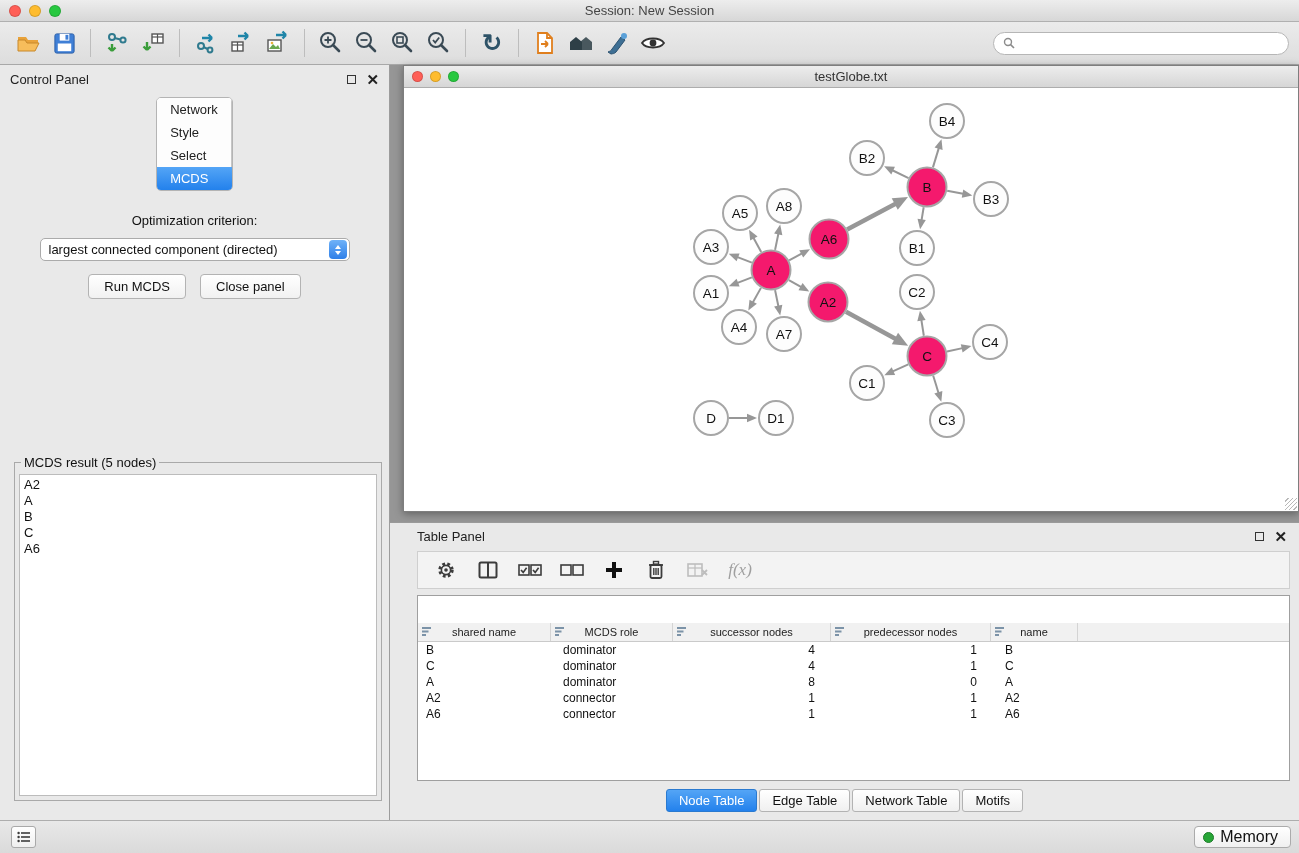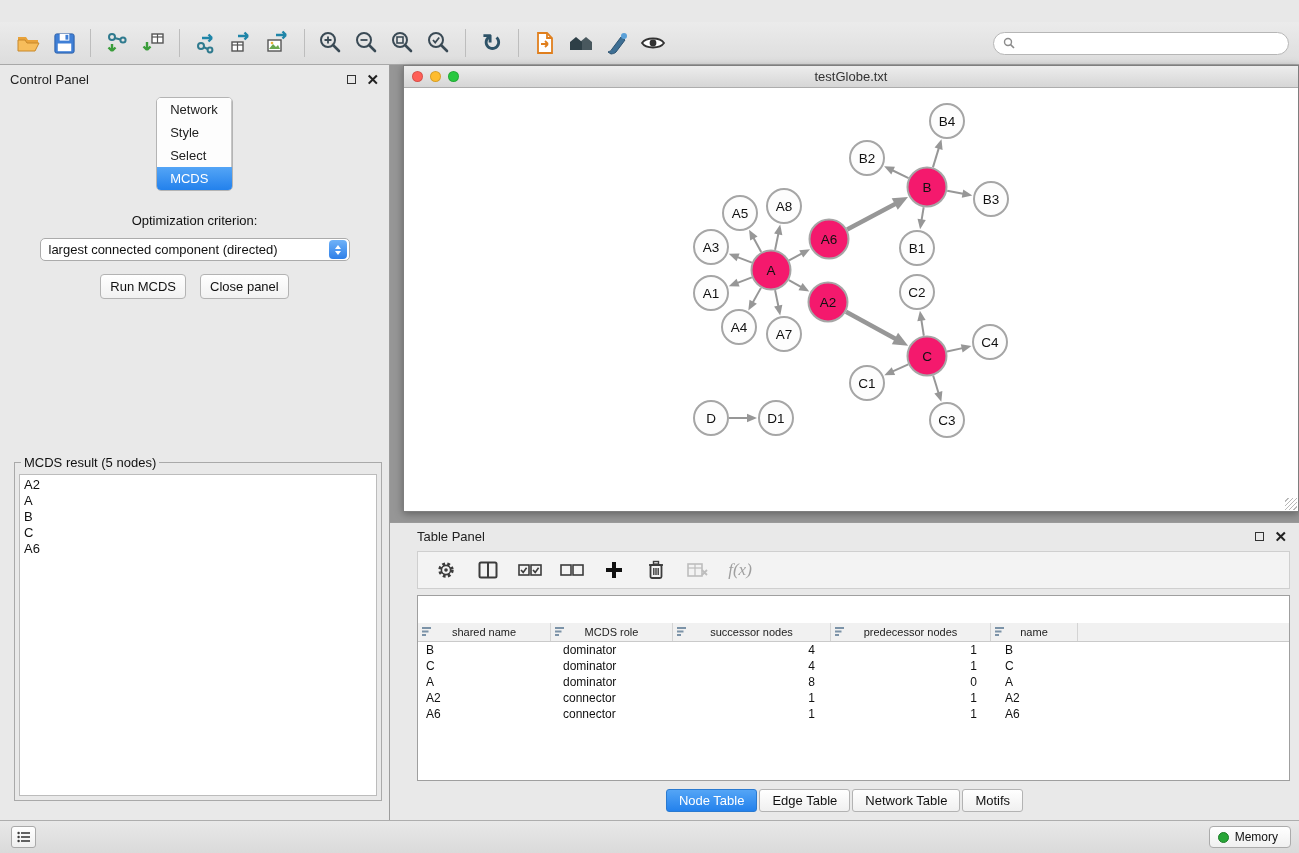--- a/index.html
+++ b/index.html
@@ -41,21 +41,21 @@
   .seg.sel { background:linear-gradient(#54a5f6,#2381ec); color:#fff; }
   .opt-label { text-align:center; margin-top:22px; font-size:13px; color:#111; }
   .dropdown { margin:10px auto 0; width:310px; height:23px; background:#fff; border:1px solid #ababab;
     border-radius:5px; display:flex; align-items:center; padding-left:8px; font-size:13px; color:#111; }
   .dropdown .dtext { flex:1; white-space:nowrap; overflow:hidden; }
   .stepper { width:18px; height:19px; margin:0 2px 0 4px; border-radius:4px;
     background:linear-gradient(#6fb2f8,#2e7fe8); display:flex; flex-direction:column; align-items:center; justify-content:center; gap:2px; }
   .tri-up { width:0; height:0; border-left:3.5px solid transparent; border-right:3.5px solid transparent; border-bottom:4px solid #fff; }
   .tri-dn { width:0; height:0; border-left:3.5px solid transparent; border-right:3.5px solid transparent; border-top:4px solid #fff; }
   .btn-row { display:flex; justify-content:center; gap:14px; margin-top:13px; }
-  .mac-btn { padding:4px 9px; font-size:13px; color:#111; background:linear-gradient(#ffffff,#f1f1f1);
+  .mac-btn { padding:4px 15px; font-size:13px; color:#111; background:linear-gradient(#ffffff,#f1f1f1);
     border:1px solid #b3b3b3; border-radius:4px; font-family:inherit; }
   .result-fieldset { position:absolute; left:14px; top:390px; width:368px; height:346px;
     border:1px solid #a9a9a9; padding:4px; background:transparent; }
   .result-fieldset legend { font-size:13px; color:#111; padding:0 3px; margin-left:2px; }
   .result-list { width:100%; height:100%; background:#fff; border:1px solid #bcbcbc; overflow:hidden; padding:2px 0 0 4px; }
   .result-item { font-size:13px; line-height:16px; color:#111; }
 
   
   .desktop { position:absolute; left:390px; top:65px; width:909px; height:457px; background:#969696; }
   .net-window { position:absolute; left:13px; top:0; width:896px; height:447px;
@@ -94,27 +94,35 @@
 
   
   .statusbar { position:absolute; left:0; bottom:0; width:100%; height:33px;
     background:linear-gradient(#e8e8e8,#dadada); border-top:1px solid #adadad; }
   .sb-left { position:absolute; left:11px; top:5px; width:25px; height:22px; background:linear-gradient(#fff,#efefef);
     border:1px solid #a9a9a9; border-radius:3px; display:flex; align-items:center; justify-content:center; }
   .memory-pill { position:absolute; right:8px; top:5px; height:22px; padding:0 12px 0 8px;
     background:linear-gradient(#fff,#f0f0f0); border:1px solid #ababab; border-radius:4px;
     display:flex; align-items:center; gap:6px; }
   .mem-dot { width:11px; height:11px; border-radius:50%; background:#27a637; border:1px solid #1d7c29; }
-  .memory-pill .mlabel { font-size:12px; color:#111; }
+  .memory-pill .mlabel { font-size:16px; color:#111; }
 </style>
 </head>
 <body>
 
 <div class="screen">
 
+  <div class="titlebar">
+    <div class="traffic">
+      <span class="light red"></span>
+      <span class="light yellow"></span>
+      <span class="light green"></span>
+    </div>
+    <span class="title">Session: New Session</span>
+  </div>
 
   <div class="toolbar">
     <div class="tbtn">
       <svg width="26" height="26" viewBox="0 0 26 26">
         <path d="M3 7h8l2 3h10v3H3z" fill="#e8a23a"></path>
         <path d="M3 21V10h7l2 3h12l-4 8z" fill="#f7bd5b" stroke="#c8882a" stroke-width="1"></path>
       </svg>
     </div>
     <div class="tbtn">
       <svg width="25" height="25" viewBox="0 0 26 26">

